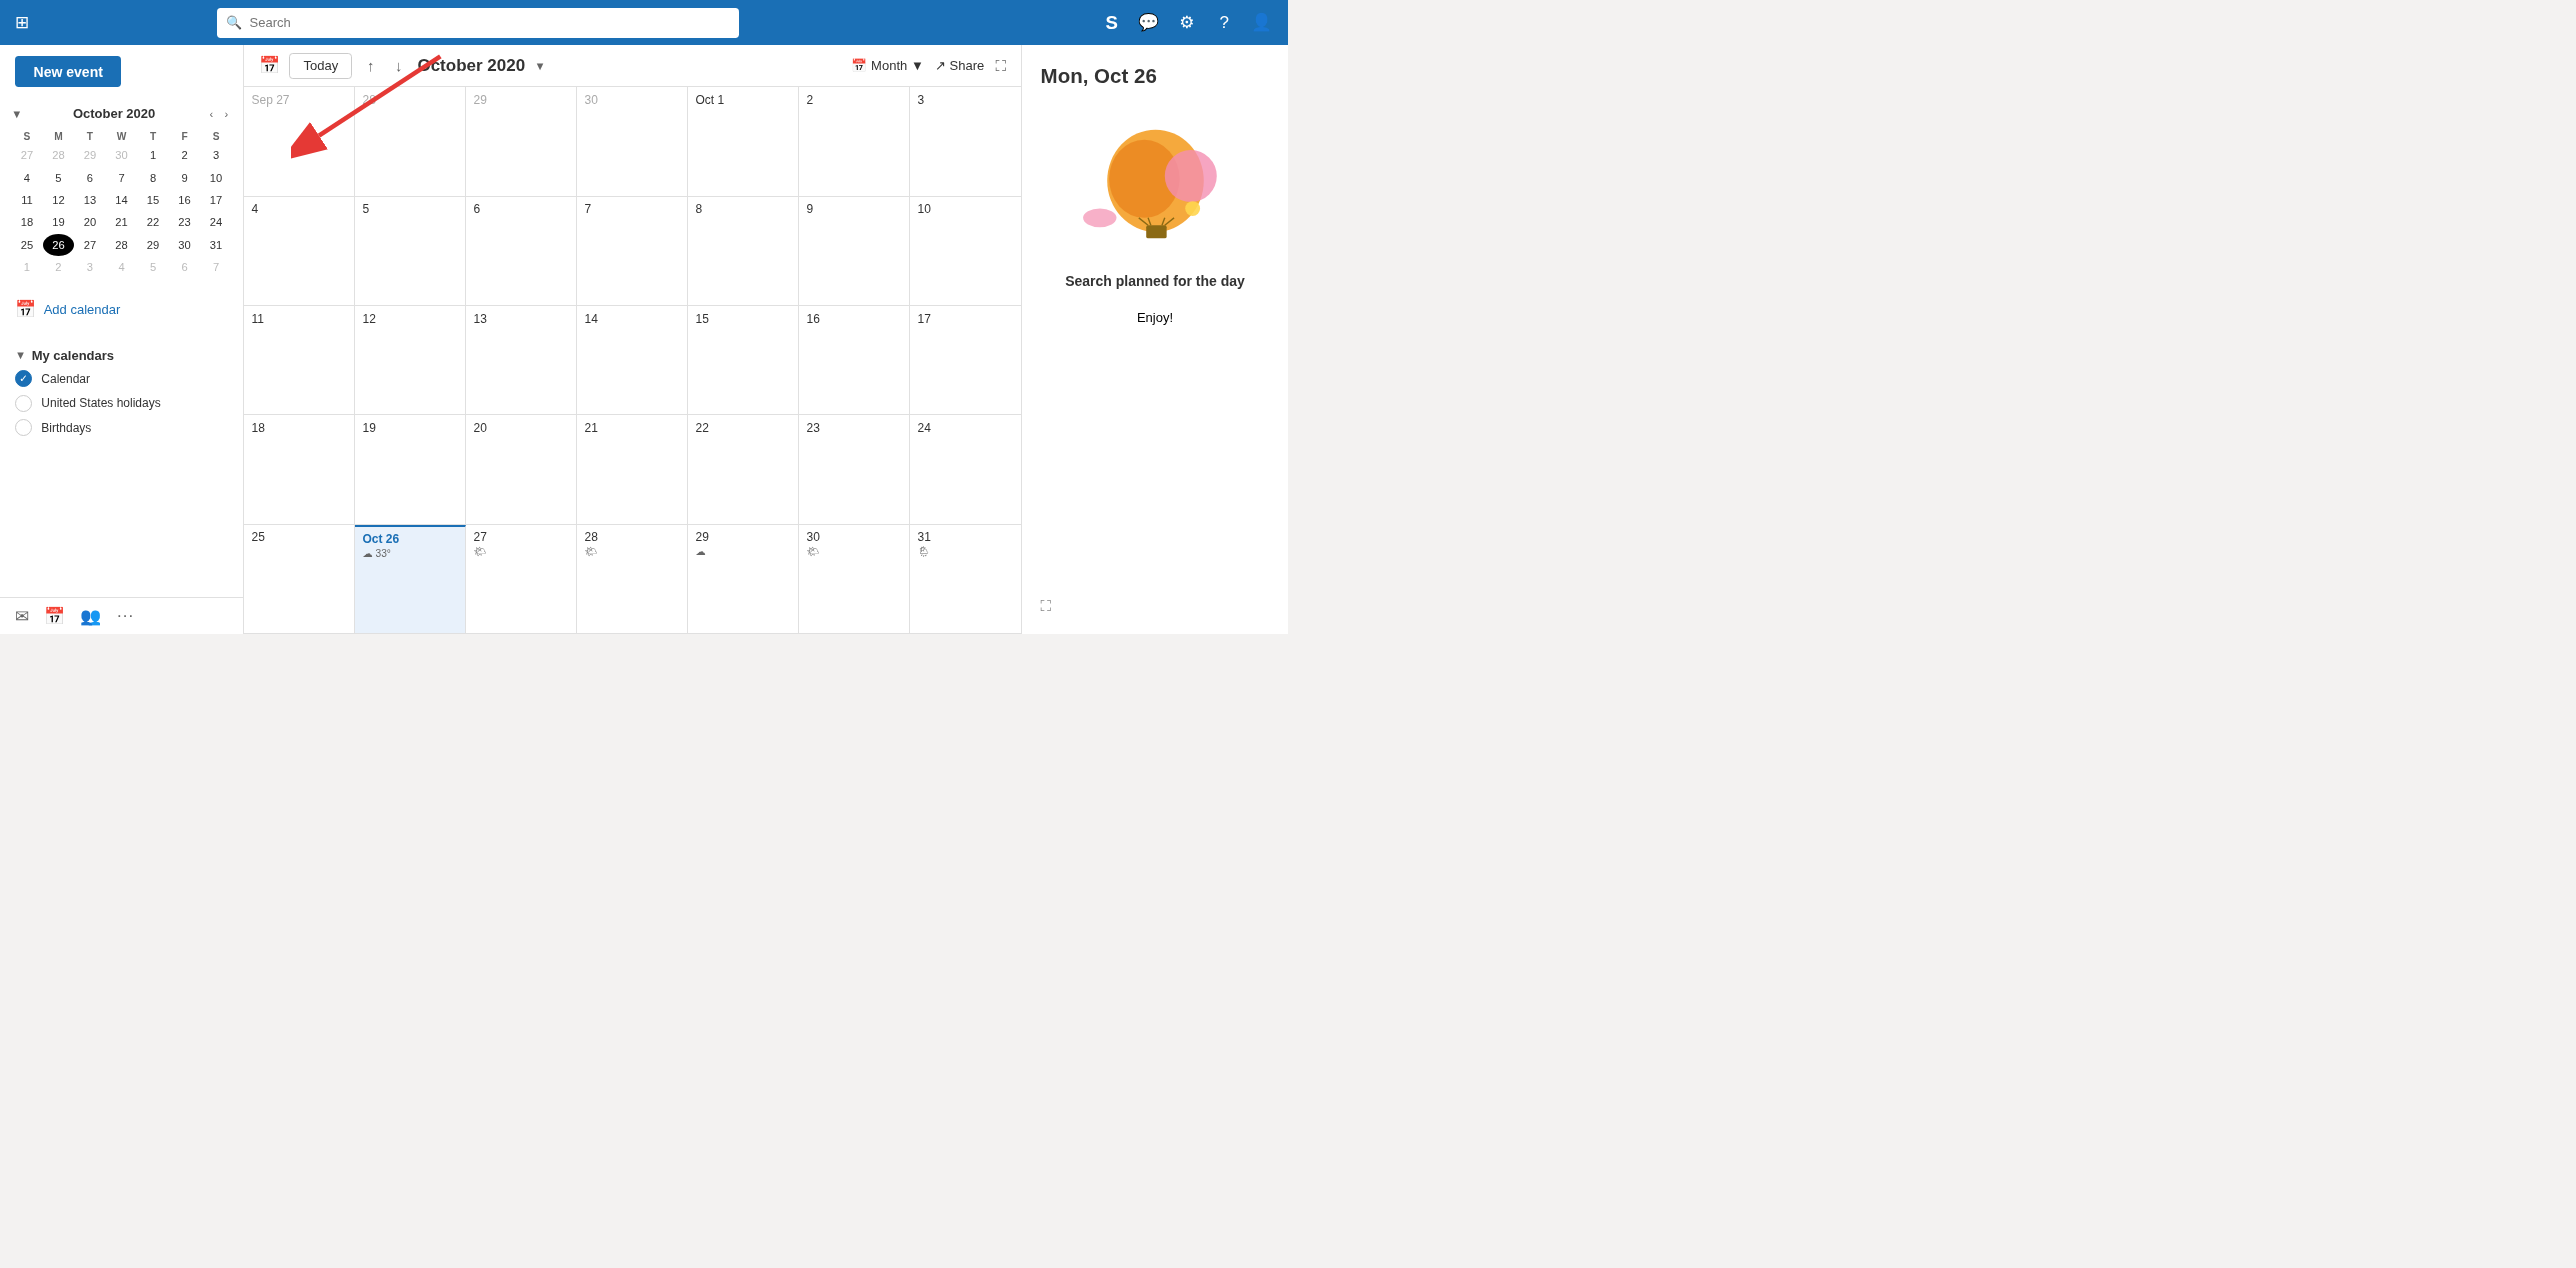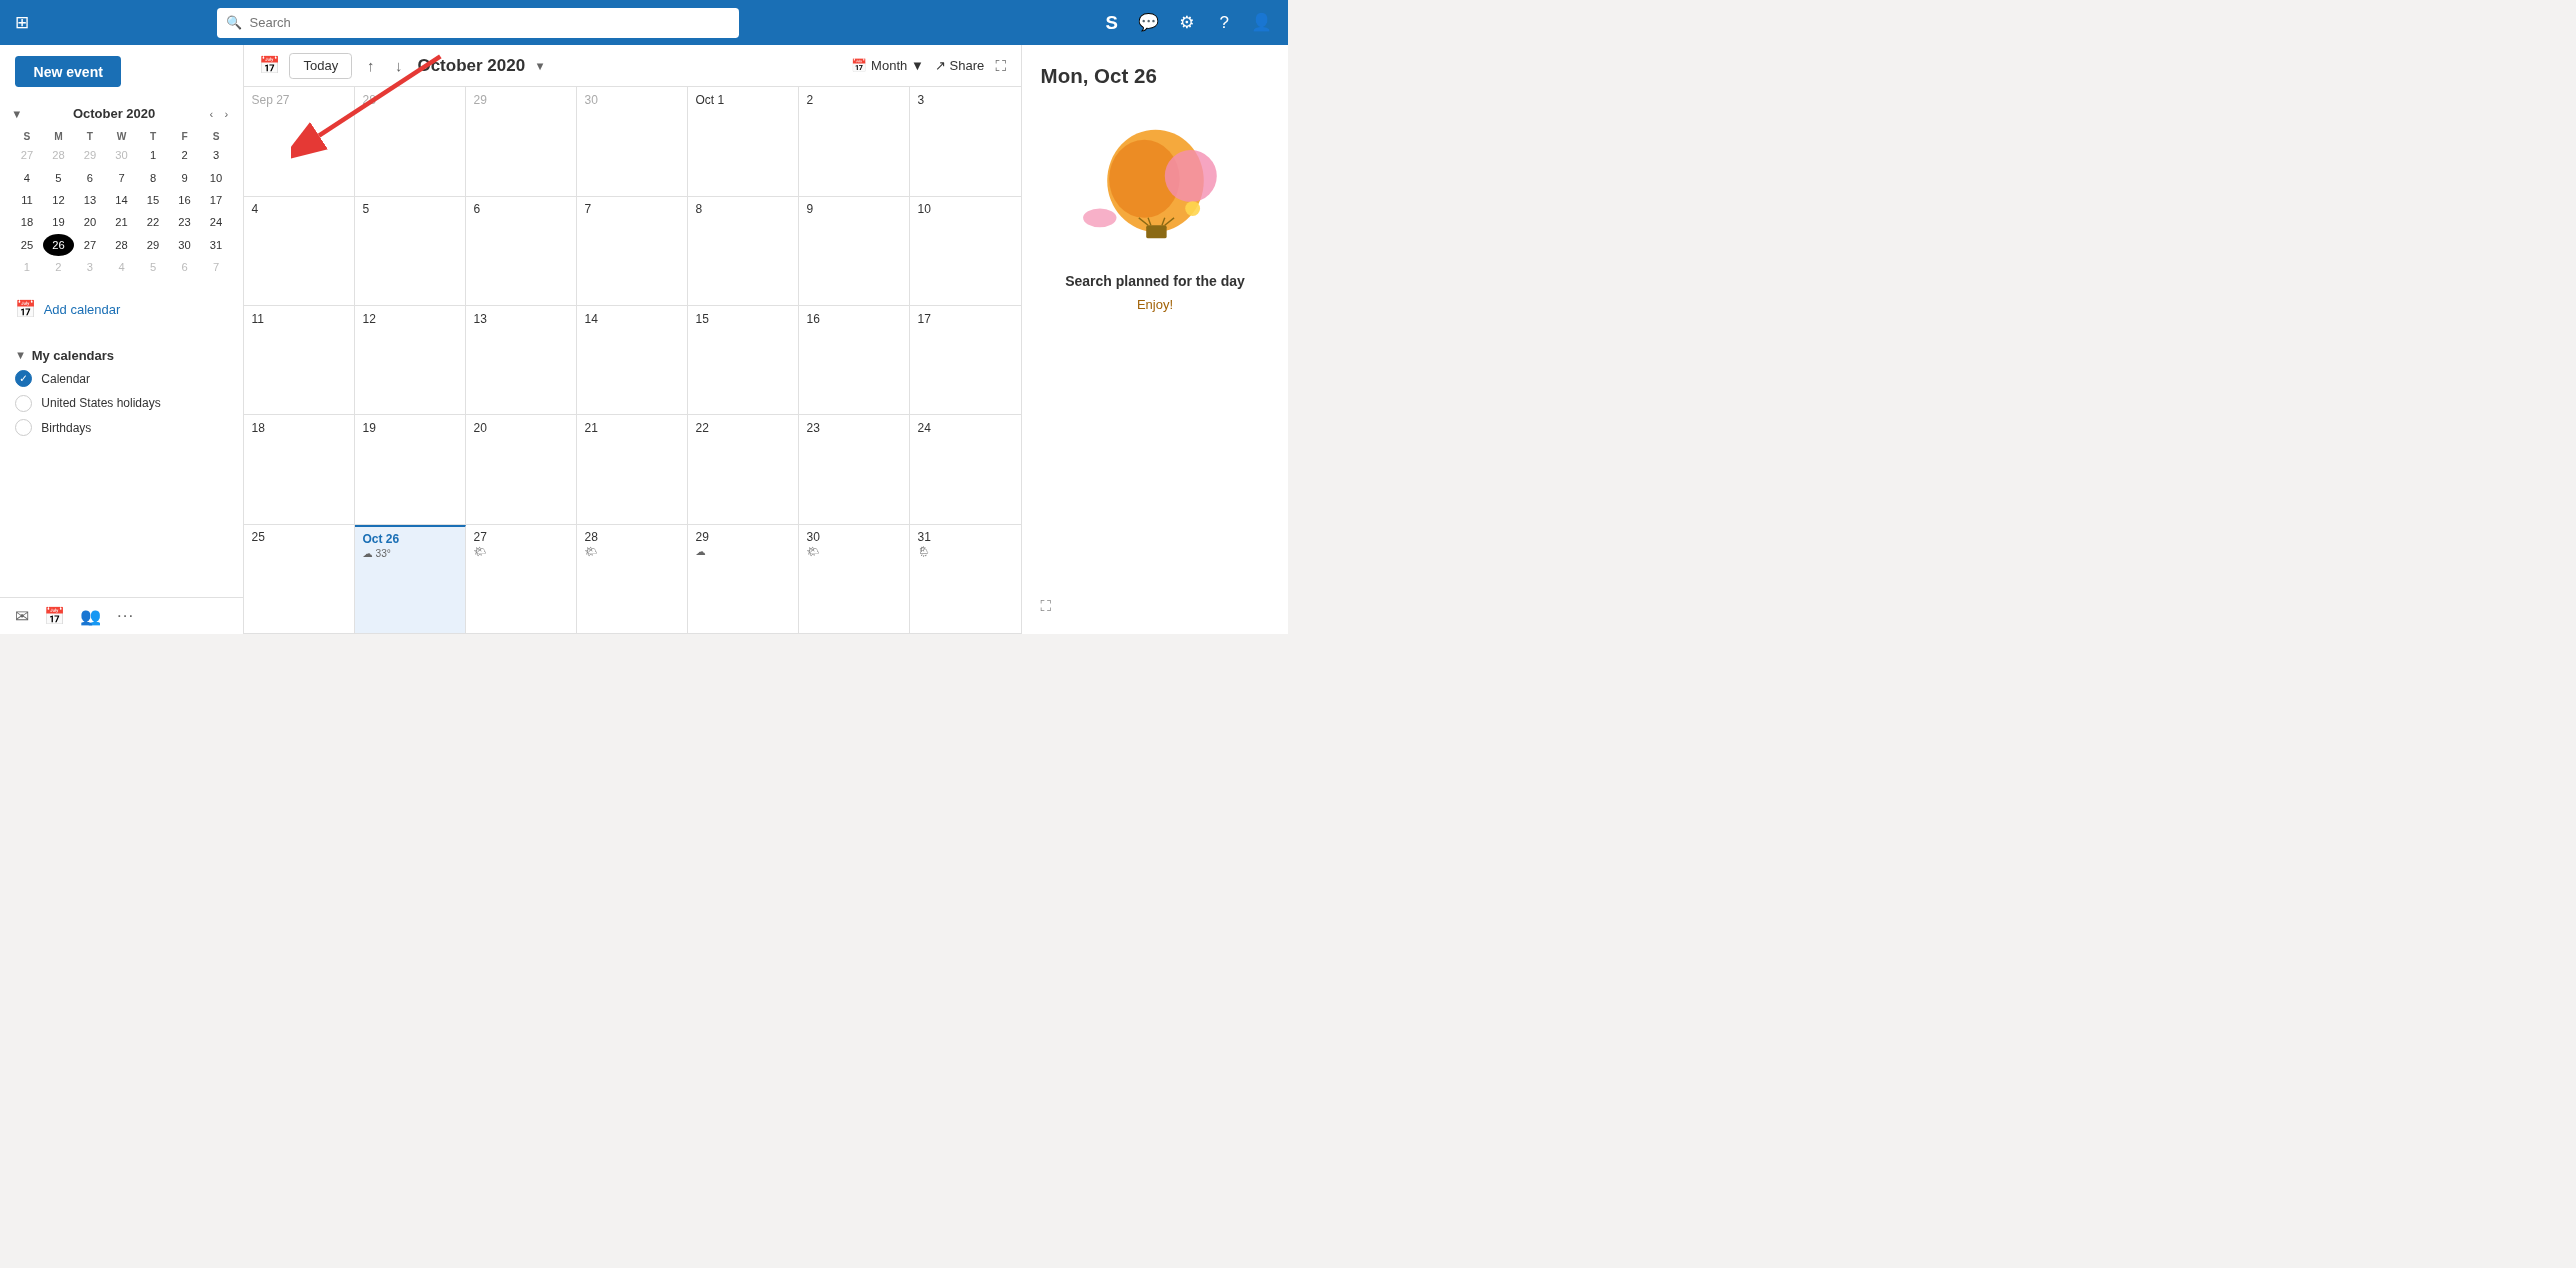--- a/index.html
+++ b/index.html
@@ -361,21 +361,22 @@
     .nothing-planned {
       text-align: center;
       font-size: 14px;
       font-weight: 600;
       color: #333;
       margin-bottom: 7.5px;
     }
     .enjoy-text {
       text-align: center;
       font-size: 13px;
-      color: #a16207;
+      color: #000000;
+      margin-top: 13px;
     }
     .right-panel-bottom {
       margin-top: auto;
     }
     
     
     .chevron { font-size: 11.2px; color: #666; }
   </style>
 </head>
 <body>

